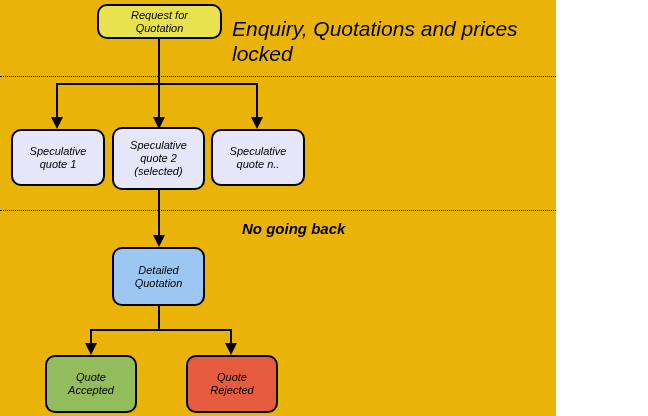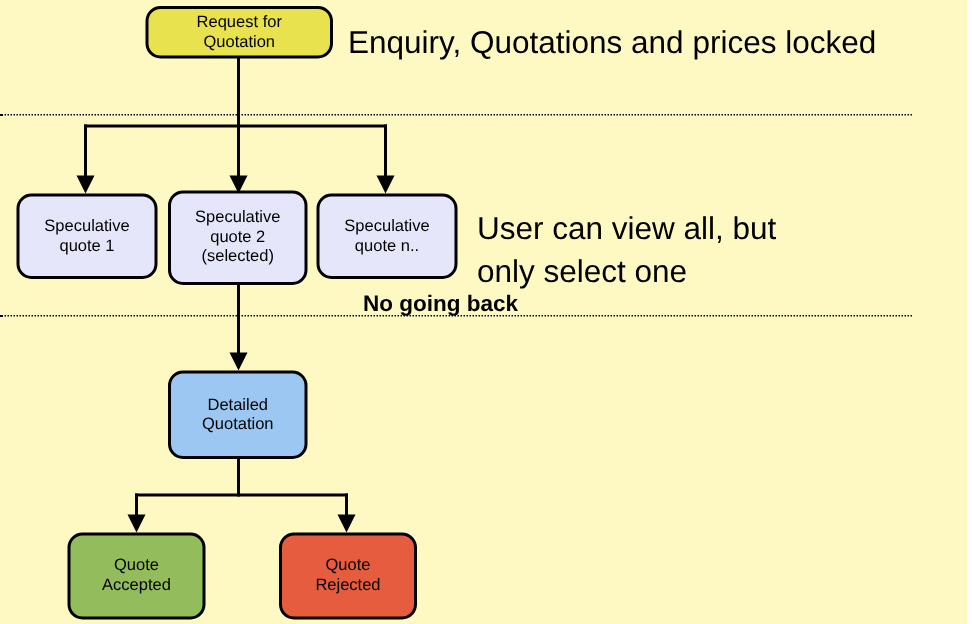--- a/index.html
+++ b/index.html
@@ -1,22 +1,23 @@
 <!DOCTYPE html>
 <html><head>
 <meta charset="utf-8">
 <style>
   html, body { margin: 0; padding: 0; background: #ffffff; }
   #canvas {
     position: relative;
-    width: 645px;
+    width: 556px;
     height: 416px;
-    background: #fef9c3;
+    background: #eab308;
     font-family: "Liberation Sans", sans-serif;
     overflow: hidden;
+    font-style: italic;
   }
 
   
   .node {
     position: absolute;
     box-sizing: border-box;
     border: 2px solid #000;
     border-radius: 10px;
     display: flex;
     align-items: center;
@@ -79,21 +80,21 @@
     position: absolute;
     color: #000;
     white-space: pre-line;
     margin-top: 11px;
   }
   .note-big { font-size: 21px; line-height: 25px; }
   .note-bold { font-size: 15px; font-weight: bold; line-height: 18px; }
   .t-enquiry { left: 232px; top: 5px; }
   .t-90days  { left: 246px; top: 66px; }
   .t-viewall { left: 318px; top: 127px; line-height: 29px; }
-  .t-noback  { left: 242px; top: 183px; }
+  .t-noback  { left: 242px; top: 209px; }
   .t-options { left: 318px; top: 277px; }
 </style>
 </head>
 <body>
 
 <div id="canvas">
 
   <div class="dotline dot-1"></div>
   <div class="dotline dot-2"></div>
 
@@ -125,17 +126,15 @@
   <div class="node n-sqn" style="background-color: rgb(230, 230, 250);">Speculative
 quote n..</div>
   <div class="node n-dq" style="background-color: rgb(155, 199, 242);">Detailed
 Quotation</div>
   <div class="node n-qa" style="background-color: rgb(147, 188, 92);">Quote
 Accepted</div>
   <div class="node n-qr" style="background-color: rgb(230, 92, 63);">Quote
 Rejected</div>
 
   <div class="note note-big t-enquiry">Enquiry, Quotations and prices locked</div>
-  <div class="note note-big t-viewall">User can view all, but
-only select one</div>
   <div class="note note-bold t-noback">No going back</div>
 
 </div>
 
 </body></html>

